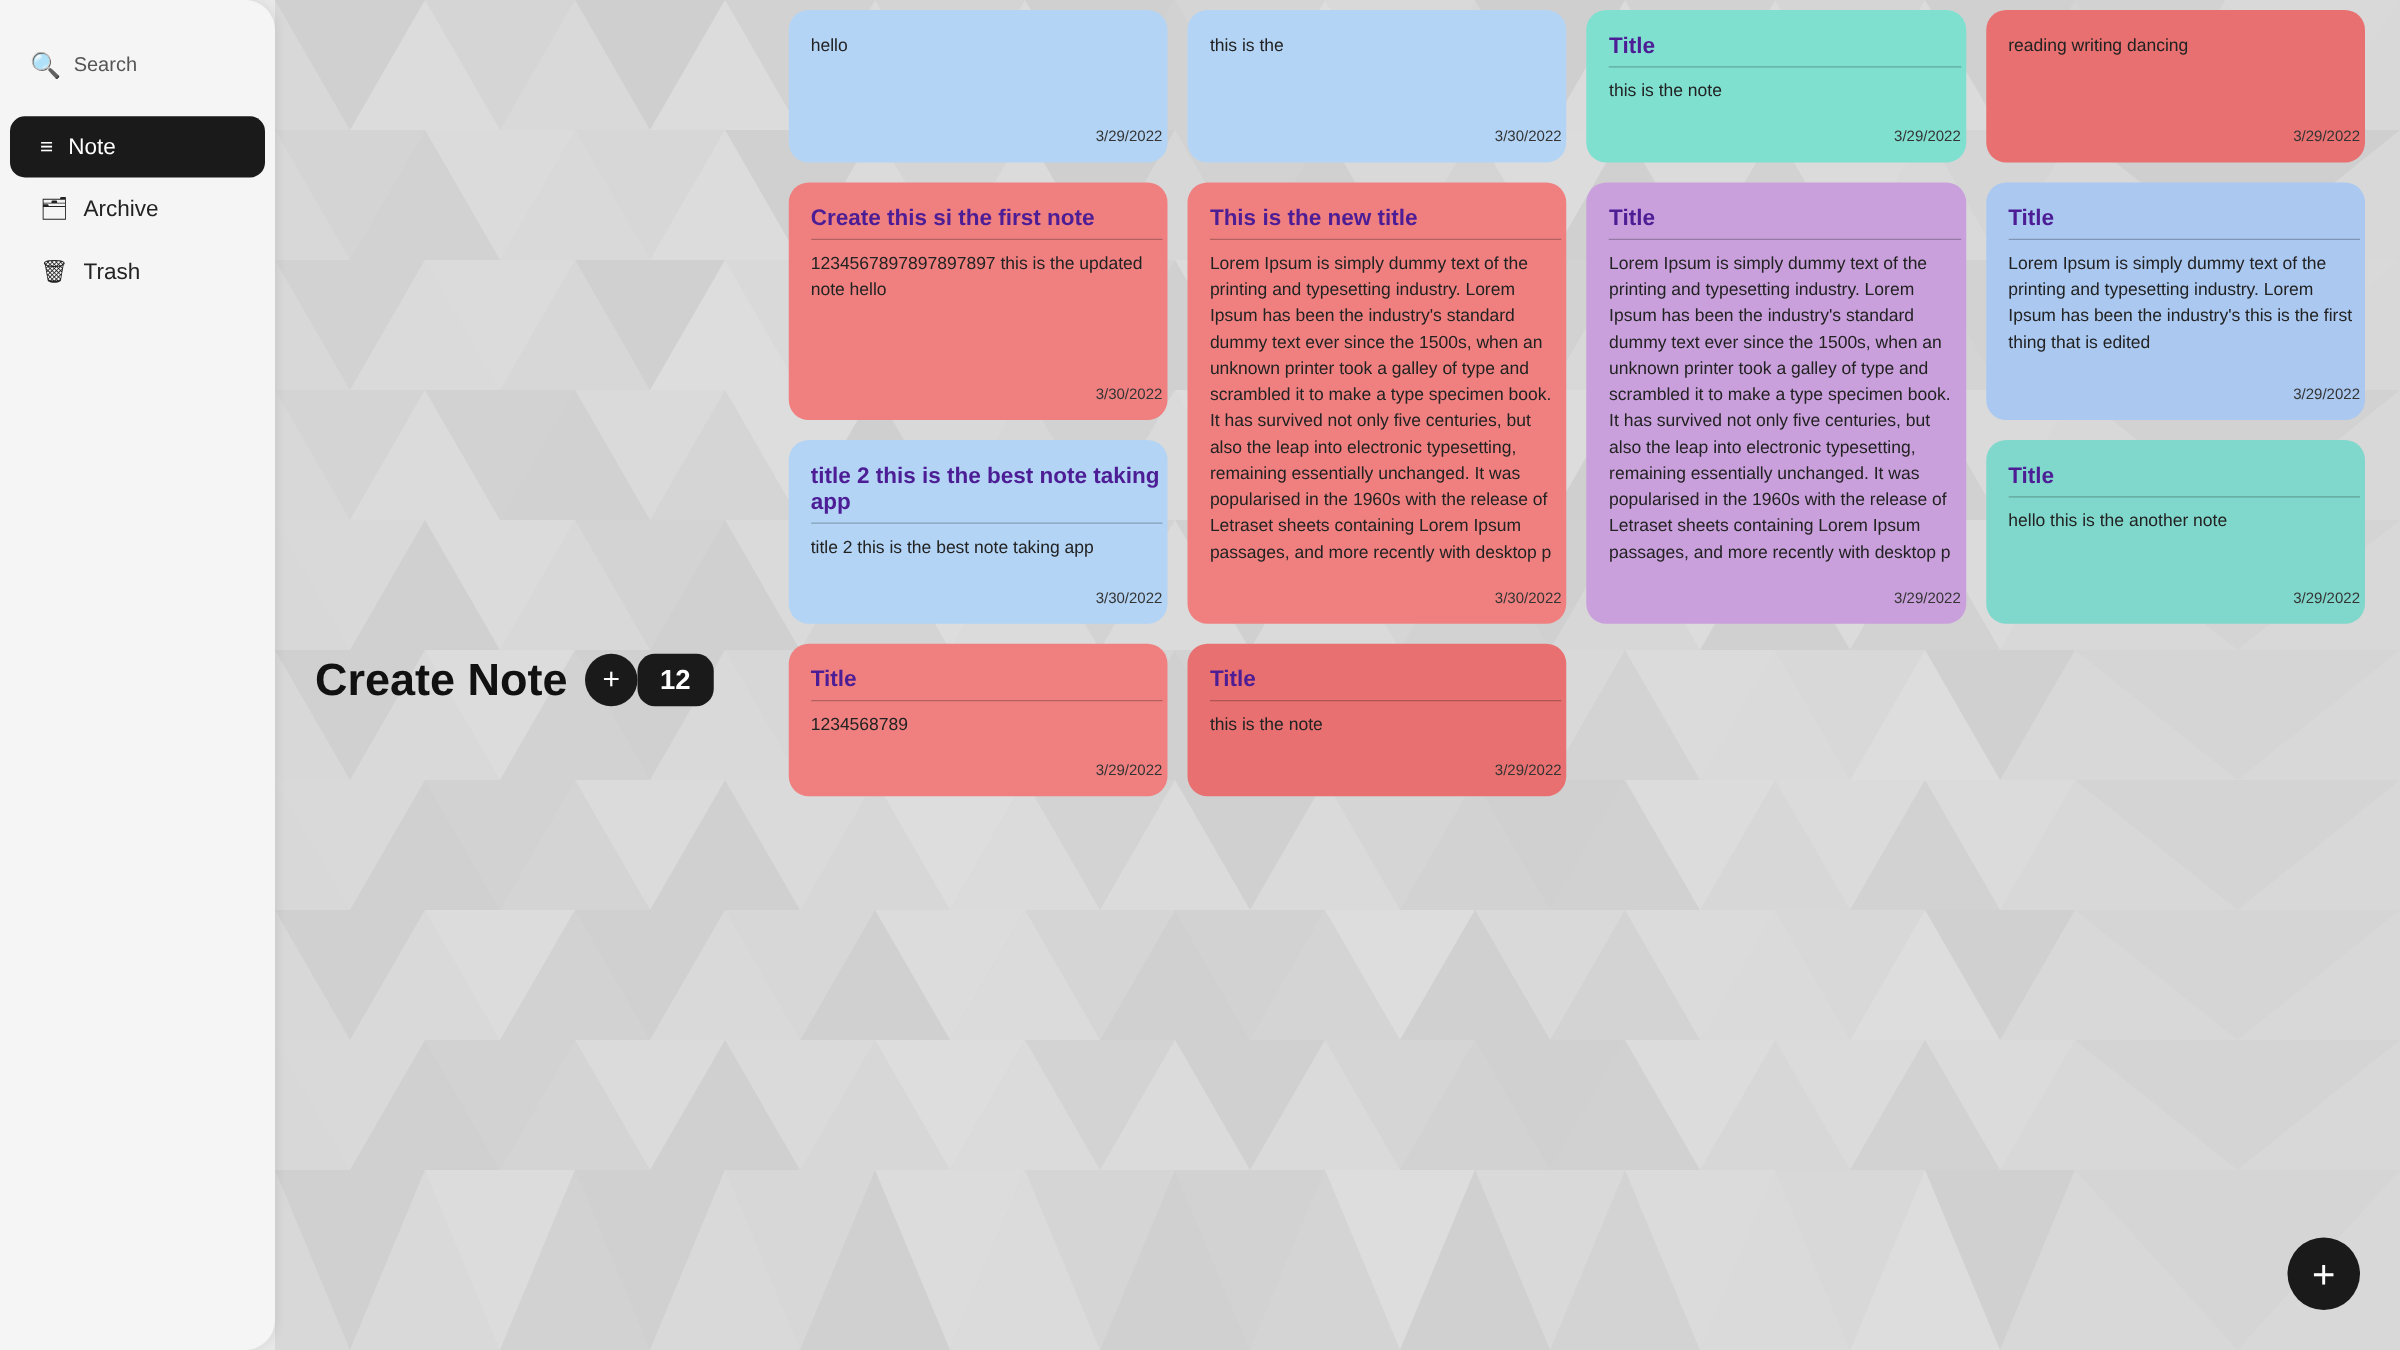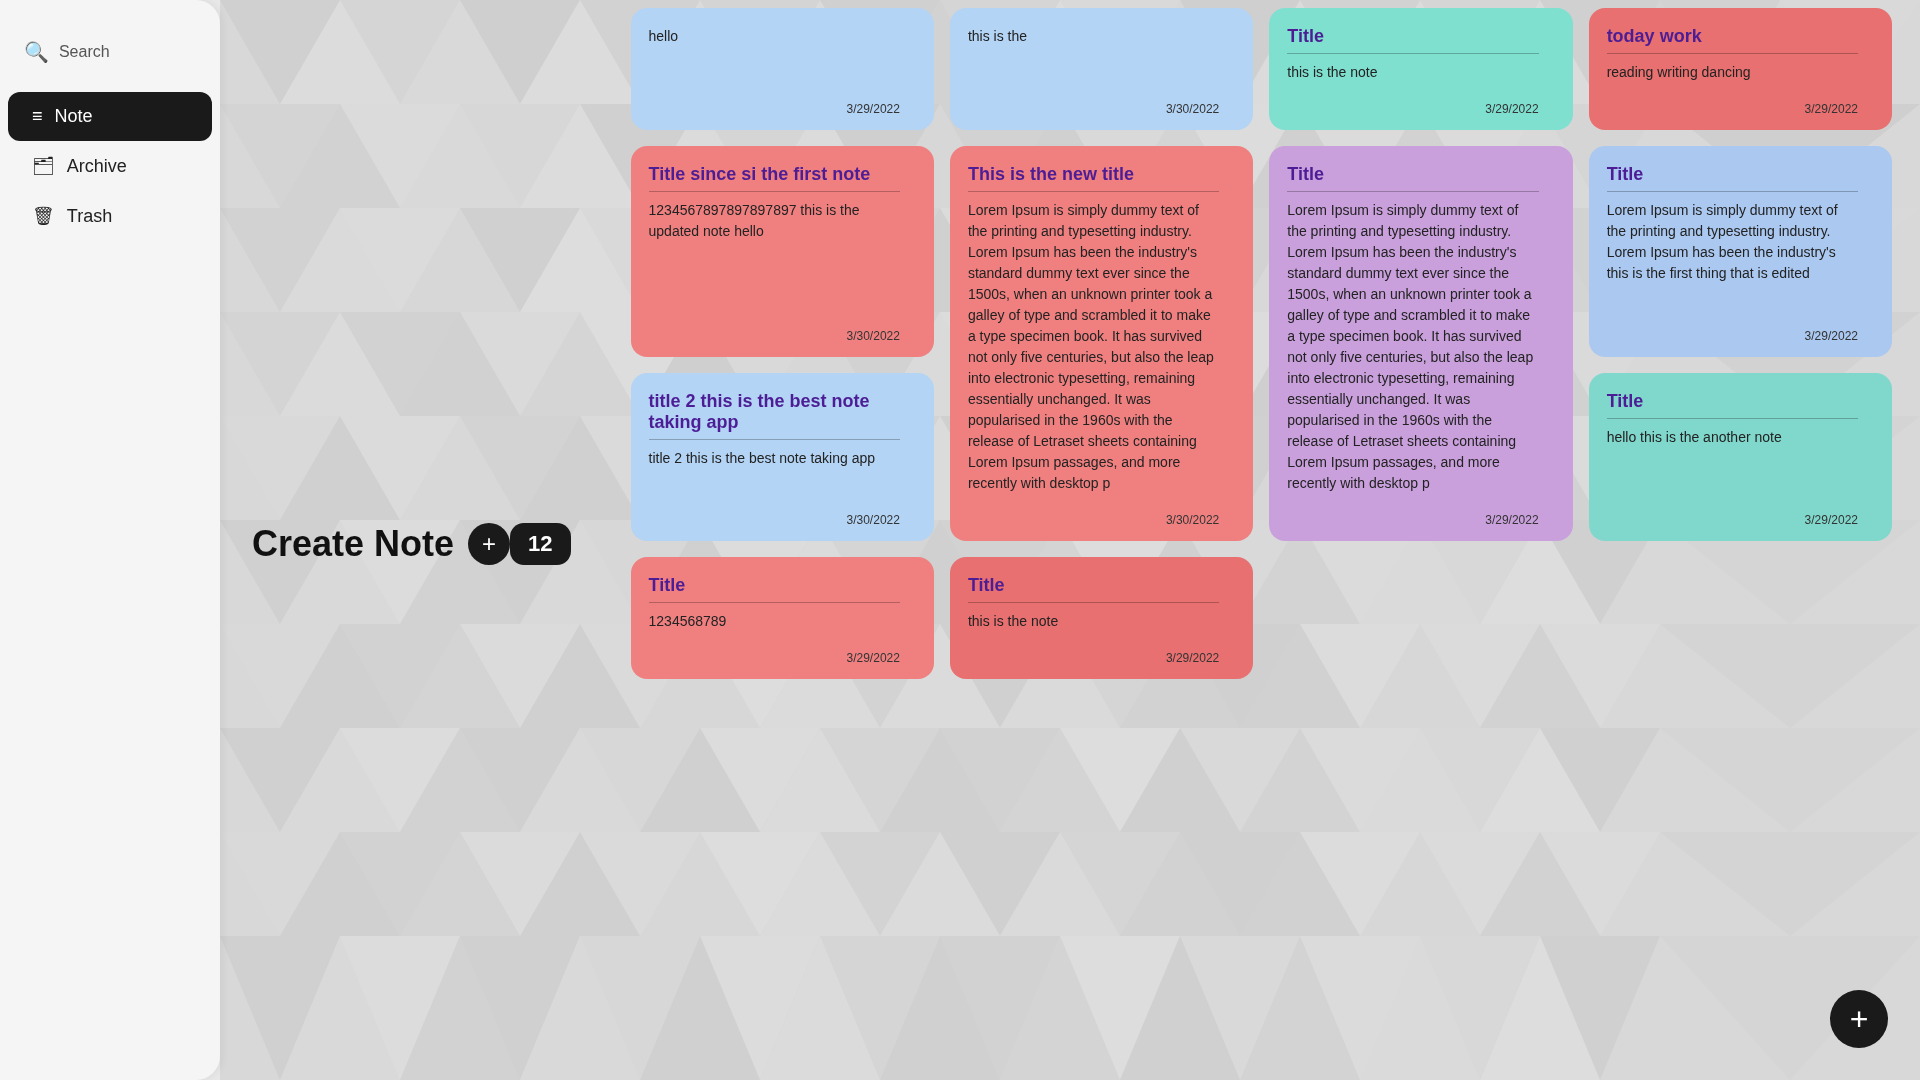--- a/index.html
+++ b/index.html
@@ -109,21 +109,21 @@
       z-index: 2;
       display: grid;
       grid-template-columns: repeat(4, 1fr);
       grid-auto-rows: min-content;
       gap: 16px;
       align-content: start;
     }
 
     .note-card {
       border-radius: 16px;
-      padding: 18px 34px 14px 18px;
+      padding: 18px 4px 14px 18px;
       display: flex;
       flex-direction: column;
       gap: 8px;
       min-height: 100px;
       cursor: pointer;
       position: relative;
     }
     .note-card.blue-light { background: #b3d4f5; }
     .note-card.pink { background: #f08080; }
     .note-card.teal { background: #7fe0d0; }
@@ -485,26 +485,25 @@
 
     <div class="note-body">this is the</div>
     <div class="note-date">3/30/2022</div>
   </div>
       <div class="note-card teal">
     <div class="note-title">Title</div>
     <div class="note-body">this is the note</div>
     <div class="note-date">3/29/2022</div>
   </div>
       <div class="note-card red-light">
-    <div class="note-title">today work</div>
     <div class="note-body">reading writing dancing</div>
     <div class="note-date">3/29/2022</div>
   </div>
       <div class="note-card pink">
-    <div class="note-title">Title since si the first note</div>
+    <div class="note-title">Create this si the first note</div>
     <div class="note-body">1234567897897897897 this is the updated note hello</div>
     <div class="note-date">3/30/2022</div>
   </div>
       <div class="note-card pink tall">
     <div class="note-title">This is the new title</div>
     <div class="note-body">Lorem Ipsum is simply dummy text of the printing and typesetting industry. Lorem Ipsum has been the industry's standard dummy text ever since the 1500s, when an unknown printer took a galley of type and scrambled it to make a type specimen book. It has survived not only five centuries, but also the leap into electronic typesetting, remaining essentially unchanged. It was popularised in the 1960s with the release of Letraset sheets containing Lorem Ipsum passages, and more recently with desktop p</div>
     <div class="note-date">3/30/2022</div>
   </div>
       <div class="note-card purple tall">
     <div class="note-title">Title</div>

